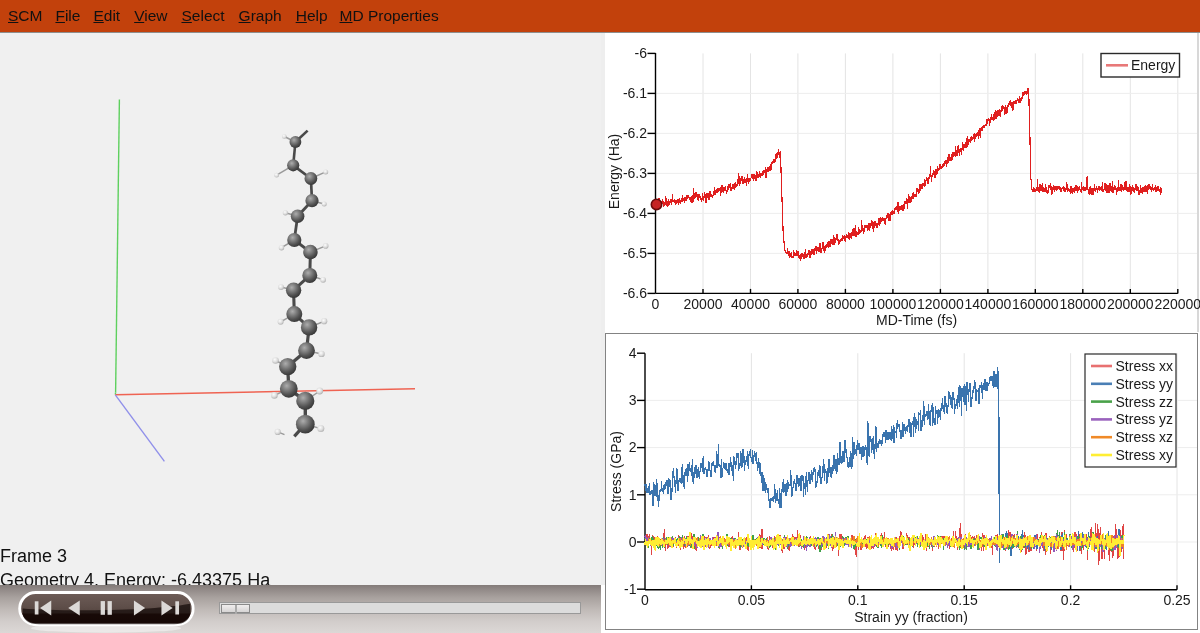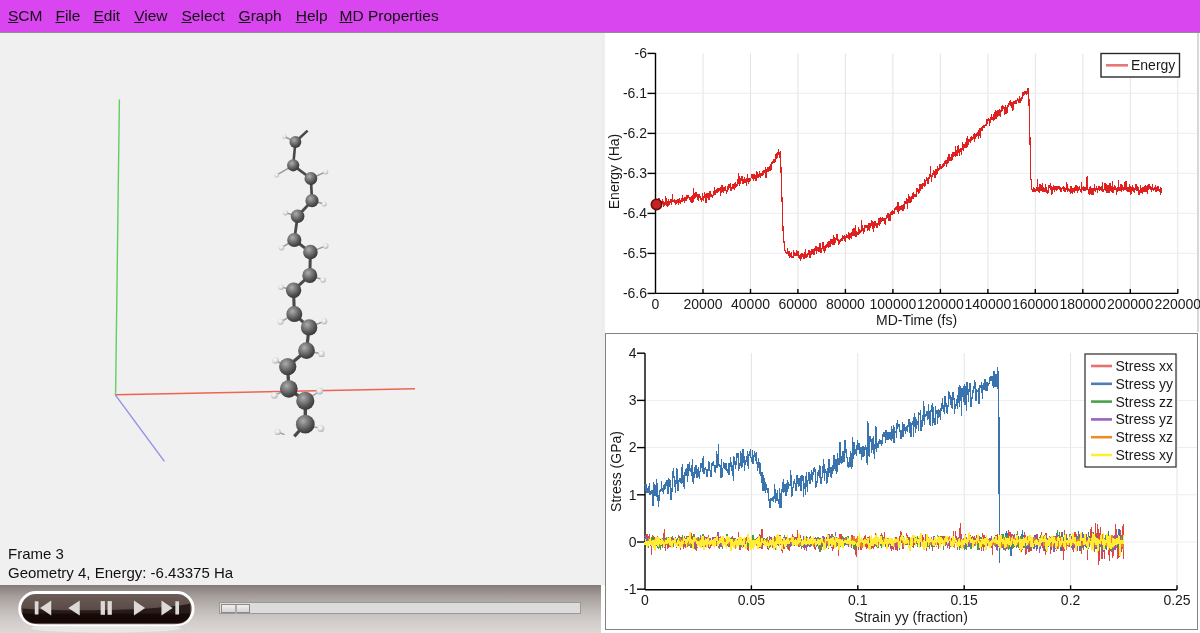--- a/index.html
+++ b/index.html
@@ -1,21 +1,21 @@
 <!DOCTYPE html>
 <html><head><meta charset="utf-8">
 <style>
 * { margin:0; padding:0; box-sizing:border-box; }
 html,body { width:1200px; height:633px; overflow:hidden; background:#fff;
   font-family:"Liberation Sans", sans-serif; }
 #menubar { position:absolute; left:0; top:0; width:1200px; height:32.5px;
-  background:#d946ef; border-bottom:1.5px solid #8e8e8e; }
+  background:#c2410c; border-bottom:1.5px solid #8e8e8e; }
 #menubar span { display:inline-block; font-size:15.5px; color:#111; margin-top:7px; }
 #viewer { position:absolute; left:0; top:32.5px; width:601px; height:553px; background:#f0f0f0; }
-#frame-txt { position:absolute; left:8px; top:544px; font-size:15px; color:#111; line-height:19px;}
+#frame-txt { position:absolute; left:0; top:544px; font-size:18px; color:#111; line-height:24px;}
 #bar { position:absolute; left:0; top:585.3px; width:601px; height:47.7px;
   background:linear-gradient(180deg,#837b78 0%,#918987 9%,#a8a19e 26%,#bfb9b6 50%,#d2cdcb 76%,#dcd8d6 100%); }
 #rightpane { position:absolute; left:601px; top:33px; width:599px; height:600px; background:#fff; }
 #divider { position:absolute; left:601px; top:33px; width:3.5px; height:552px; background:#eeeeee; }
 #tc-right { position:absolute; left:1197px; top:33px; width:1.5px; height:299px; background:#d8d8d8; }
 #stress-frame { position:absolute; left:604.5px; top:332.5px; width:593px; height:297.5px;
   border:1.3px solid #838383; background:#fff; }
 svg { position:absolute; overflow:visible; }
 text { fill:#1a1a1a; }
 #slider { position:absolute; left:218.5px; top:17px; width:362.5px; height:12.2px;

